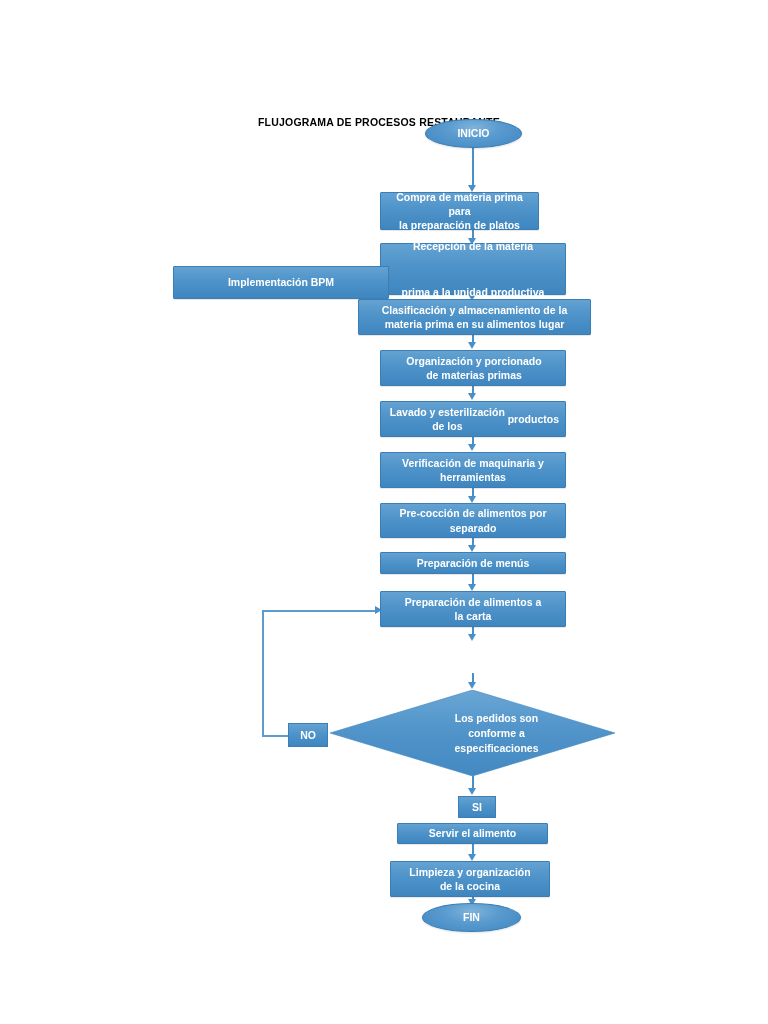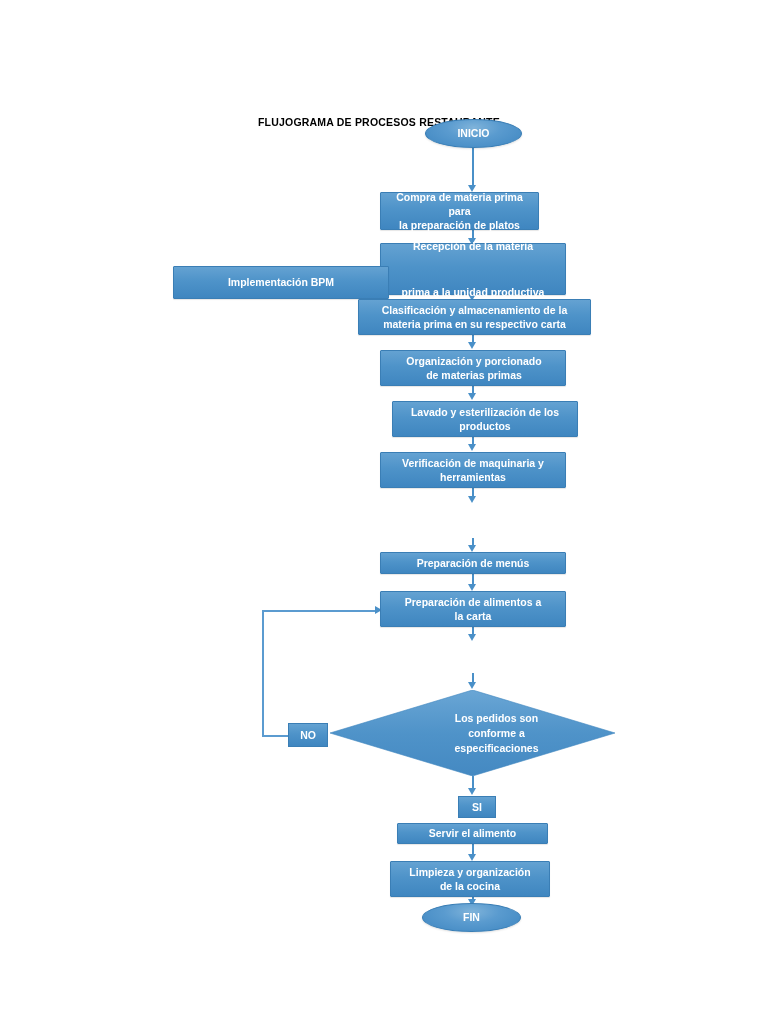--- a/index.html
+++ b/index.html
@@ -157,50 +157,54 @@
 
   <div class="conn conn-v" style="left:472px; top:281px; height:14px;"></div>
   <div class="arrow-down" style="left:468px; top:294px;"></div>
 
   <div class="node proc" style="left:173px; top:266px; width:216px; height:33px;">
     <span>Implementación BPM</span>
   </div>
 
   <div class="node proc" style="left:358px; top:299px; width:233px; height:36px; flex-direction:column;">
     <span>Clasificación y almacenamiento de la</span>
-    <span>materia prima en su respectivo carta</span>
+    <span>materia prima en su alimentos lugar</span>
   </div>
 
   <div class="conn conn-v" style="left:472px; top:335px; height:8px;"></div>
   <div class="arrow-down" style="left:468px; top:342px;"></div>
 
   <div class="node proc" style="left:380px; top:350px; width:186px; height:36px; flex-direction:column;padding-left:8px;">
     <span>Organización y  porcionado</span>
     <span>de materias primas</span>
   </div>
 
   <div class="conn conn-v" style="left:472px; top:386px; height:8px;"></div>
   <div class="arrow-down" style="left:468px; top:393px;"></div>
 
-  <div class="node proc" style="left:380px; top:401px; width:186px; height:36px; flex-direction:column;margin-left:12px;">
+  <div class="node proc" style="left:380px; top:401px; width:186px; height:36px; flex-direction:row;">
     <span>Lavado y esterilización de los</span>
     <span>productos</span>
   </div>
 
   <div class="conn conn-v" style="left:472px; top:437px; height:8px;"></div>
   <div class="arrow-down" style="left:468px; top:444px;"></div>
 
   <div class="node proc" style="left:380px; top:452px; width:186px; height:36px; flex-direction:column;">
     <span>Verificación de maquinaria y</span>
     <span>herramientas</span>
   </div>
 
   <div class="conn conn-v" style="left:472px; top:488px; height:9px;"></div>
   <div class="arrow-down" style="left:468px; top:496px;"></div>
 
+  <div class="node proc" style="left:380px; top:503px; width:186px; height:35px; flex-direction:column;">
+    <span>Pre-cocción de alimentos por</span>
+    <span>separado</span>
+  </div>
 
   <div class="conn conn-v" style="left:472px; top:538px; height:8px;"></div>
   <div class="arrow-down" style="left:468px; top:545px;"></div>
 
   <div class="node proc" style="left:380px; top:552px; width:186px; height:22px;">
     <span>Preparación de menús</span>
   </div>
 
   <div class="conn conn-v" style="left:472px; top:574px; height:11px;"></div>
   <div class="arrow-down" style="left:468px; top:584px;"></div>

